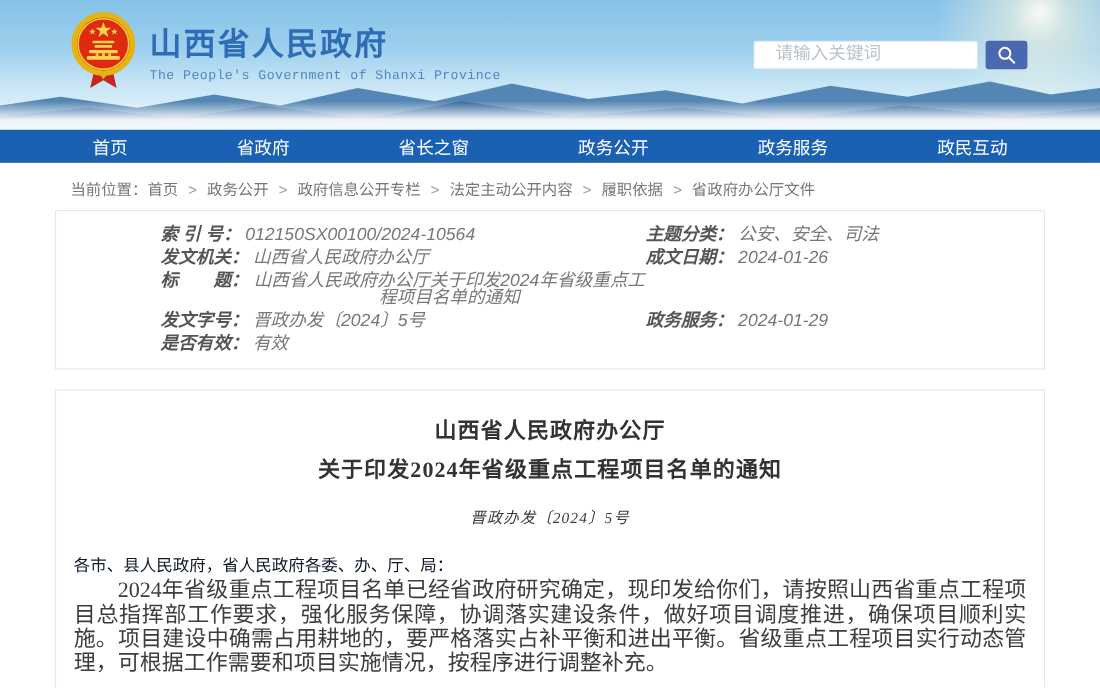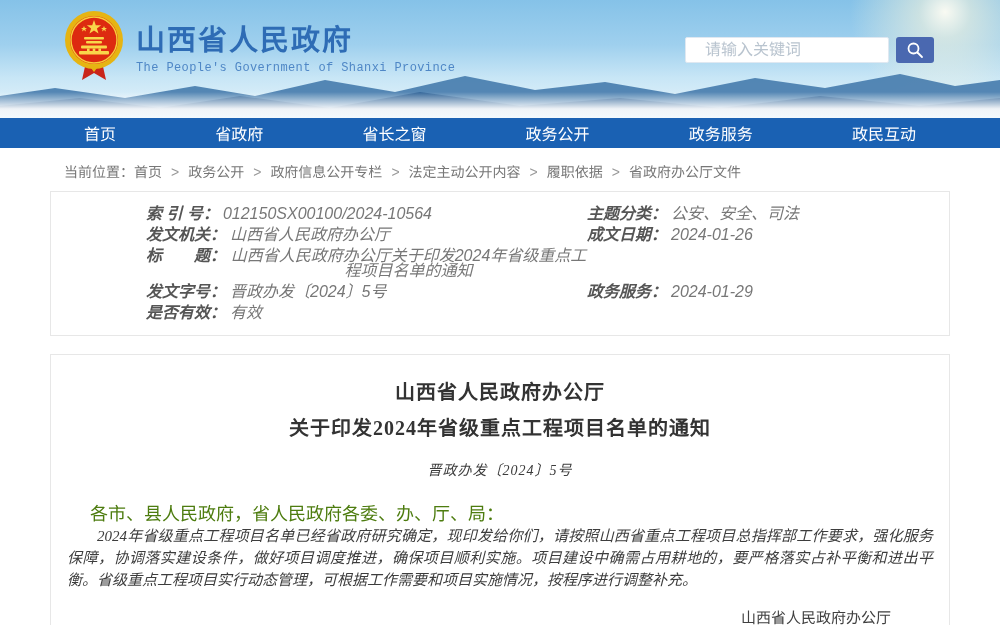--- a/index.html
+++ b/index.html
@@ -57,22 +57,22 @@
   .meta-label{color:var(--label-gray);font-weight:bold;white-space:pre;flex:none;}
   .meta-value{color:var(--value-gray);margin-left:4px;text-align:center;}
   
   .doc-box{
     border:1px solid var(--border-gray);margin-top:18px;padding:22px 16px 30px;
     font-family:"Liberation Serif","DejaVu Serif",serif;color:#404040;height:300px;
   }
   .doc-title{font-size:20px;font-weight:bold;color:#333;text-align:center;line-height:30px;letter-spacing:1px;}
   .doc-title.second{margin-top:6px;}
   .doc-number{text-align:center;margin-top:16px;font-size:14px;font-style:italic;color:#3c3c3c;letter-spacing:1px;}
-  .salutation{margin-top:24px;font-size:18px;line-height:22px;color:#4d7c0f;margin-left:23px;}
-  .para{font-size:15px;line-height:22px;text-indent:2em;text-align:justify;color:#3d3d3d;font-style:italic;}
+  .salutation{margin-top:24px;font-size:15px;line-height:22px;color:#0f172a;}
+  .para{font-size:20px;line-height:22px;text-indent:2em;text-align:justify;color:#3d3d3d;}
   .sig-org{margin-top:16px;text-align:right;padding-right:42px;font-size:15px;line-height:22px;}
   .sig-date{text-align:right;padding-right:42px;font-size:15px;line-height:22px;}
 </style>
 </head>
 <body>
 
 <div class="header">
   <svg class="mountains" viewBox="0 0 1000 58" preserveAspectRatio="none" aria-hidden="true">
     <path d="M0,36 L55,28 L125,38 L195,26 L255,36 L325,20 L395,32 L465,16 L535,30 L605,22 L675,34 L755,18 L825,28 L900,14 L955,26 L1000,20 L1000,58 L0,58 Z" fill="#3d74a8" opacity="0.85"></path>
     <path d="M0,46 L80,38 L160,48 L240,36 L330,48 L420,32 L520,46 L620,38 L720,48 L820,36 L920,46 L1000,38 L1000,58 L0,58 Z" fill="#2c5f93" opacity="0.8"></path>

